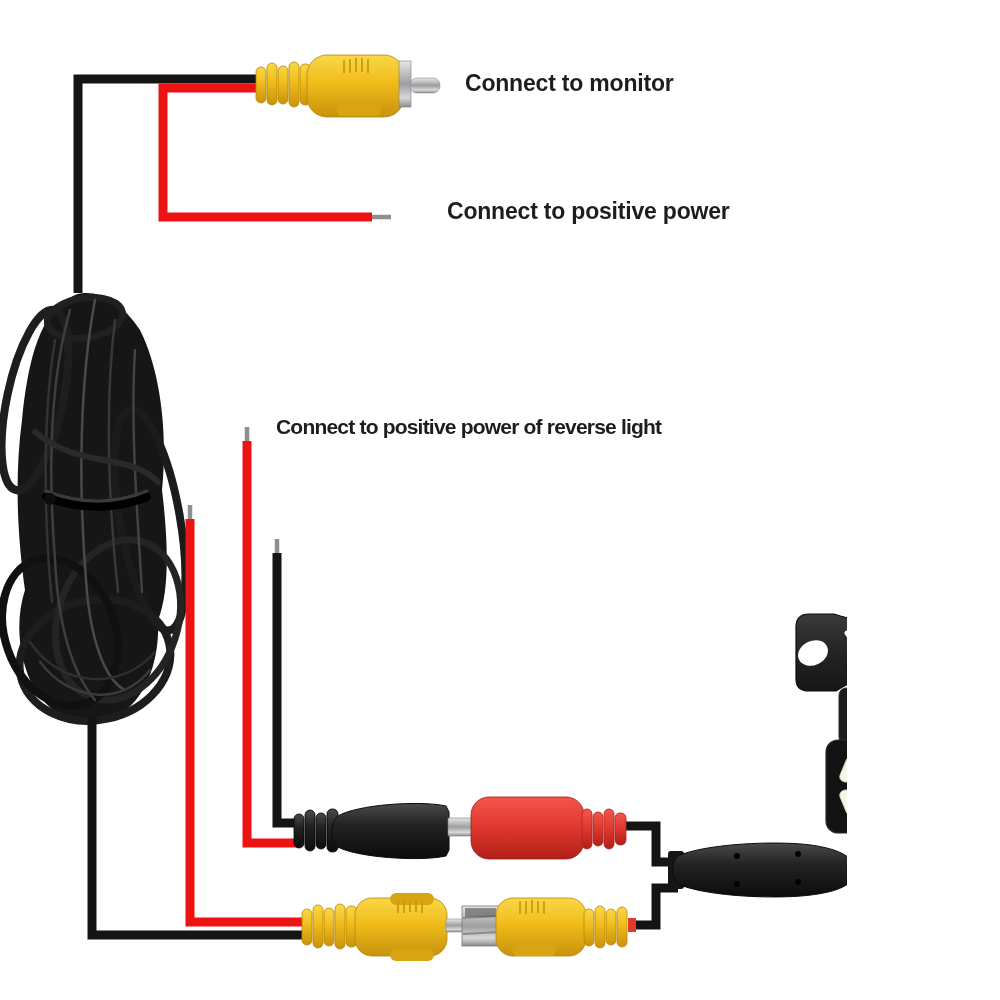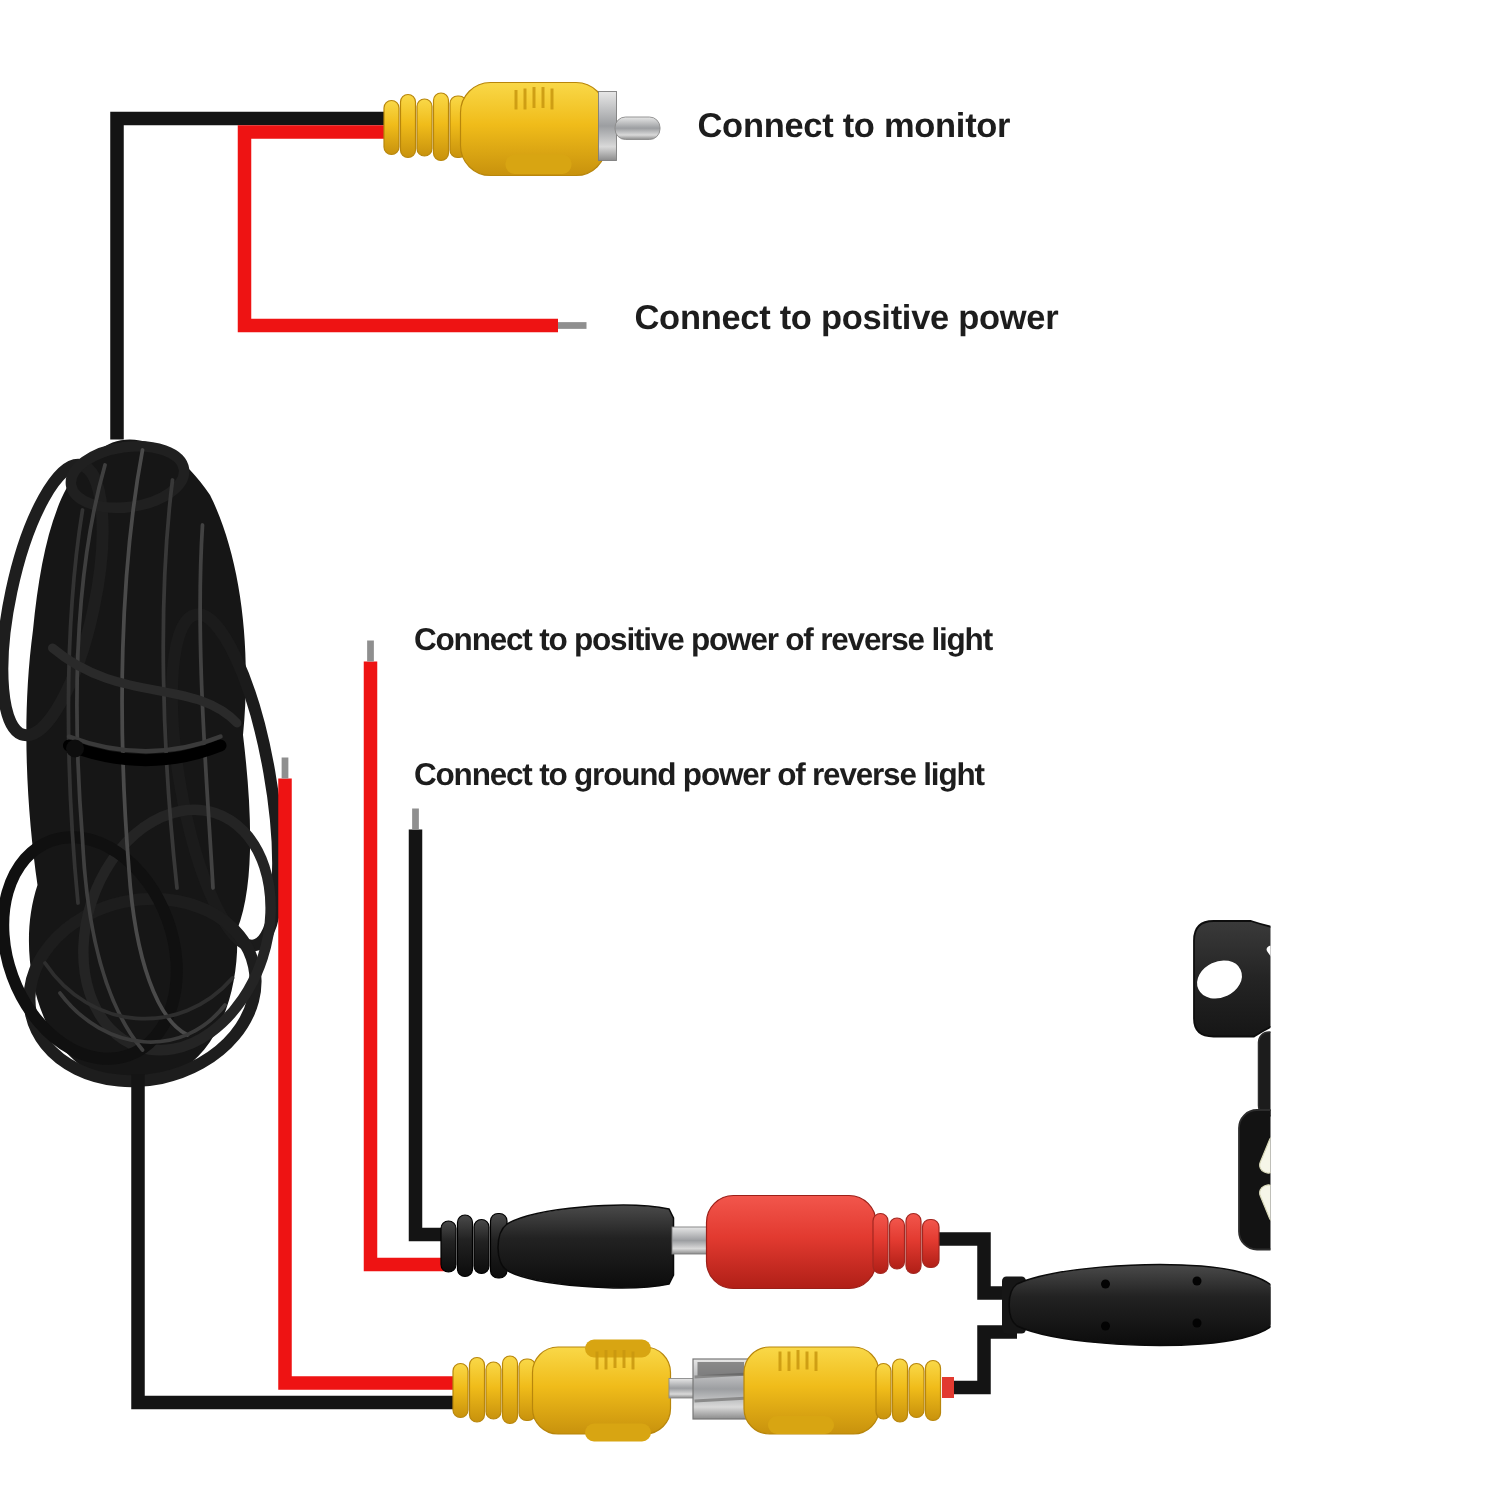--- a/index.html
+++ b/index.html
@@ -244,16 +244,15 @@
     <g>
       <circle cx="888.5" cy="786" r="33" fill="#060606"></circle>
       <circle cx="888.5" cy="786" r="27" fill="#1a1a1a"></circle>
       <circle cx="888.5" cy="786" r="20" fill="url(#lensGrad)"></circle>
       <path d="M876,773 a17,17 0 0 1 14,-5" stroke="#4f4f4f" stroke-width="2.5" fill="none" stroke-linecap="round"></path>
     </g>
   </g>
 </svg>
 
 <div class="label label-lg" style="left:465px;top:71px">Connect to monitor</div>
-<div class="label label-lg" style="left:423px;top:199px">Connect to positive power</div>
+<div class="label label-lg" style="left:447px;top:199px">Connect to positive power</div>
 <div class="label label-sm" style="left:276px;top:415px">Connect to positive power of reverse light</div>
-<div class="label label-sm" style="left:276px;top:505px">Connect to ground power of reverse light</div>
 </div>
 
 </body></html>

